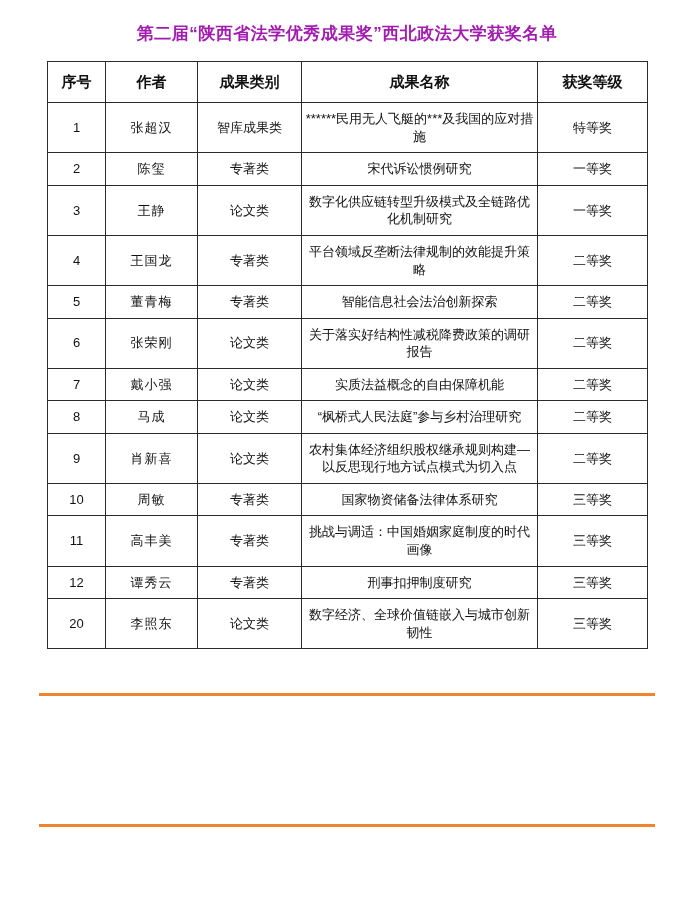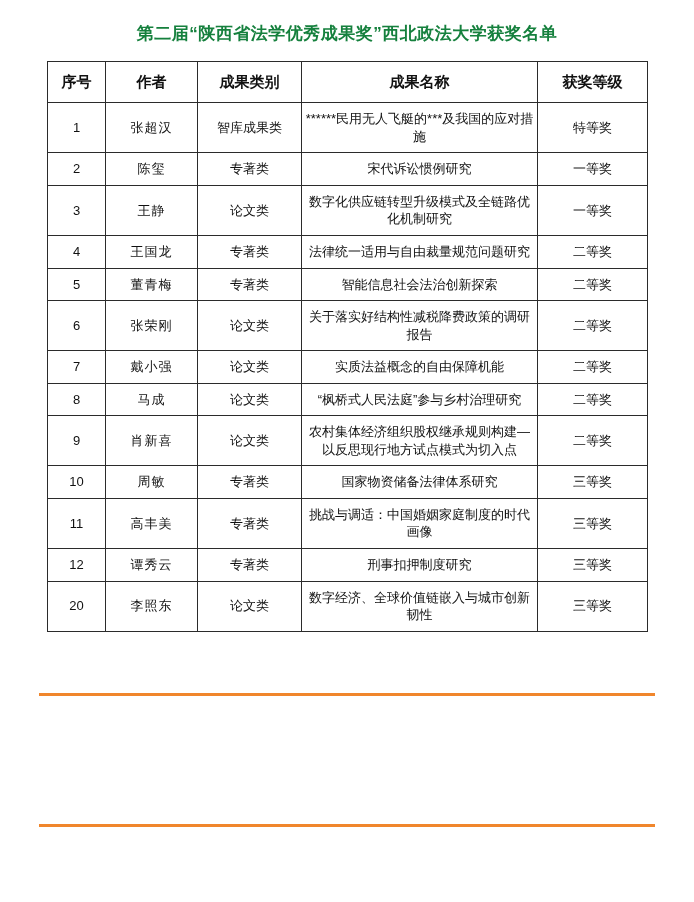--- a/index.html
+++ b/index.html
@@ -20,21 +20,21 @@
     height: 902px;
     box-sizing: border-box;
     padding: 0;
   }
   .doc-title {
     text-align: center;
     font-size: 17px;
     font-weight: bold;
     letter-spacing: 0.5px;
     margin: 22px 0 16px 0;
-    color: #15803d;
+    color: #a21caf;
   }
   .table-wrap {
     margin: 16px auto;
     width: 600px;
     position: relative;
   }
   table.award-table {
     border-collapse: collapse;
     width: 100%;
     table-layout: fixed;
@@ -123,21 +123,21 @@
           <td class="seq">3</td>
           <td class="author">王静</td>
           <td class="type">论文类</td>
           <td class="name">数字化供应链转型升级模式及全链路优化机制研究</td>
           <td class="level">一等奖</td>
         </tr>
         <tr>
           <td class="seq">4</td>
           <td class="author">王国龙</td>
           <td class="type">专著类</td>
-          <td class="name">法律统一适用与自由裁量规范问题研究</td>
+          <td class="name">平台领域反垄断法律规制的效能提升策略</td>
           <td class="level">二等奖</td>
         </tr>
         <tr>
           <td class="seq">5</td>
           <td class="author">董青梅</td>
           <td class="type">专著类</td>
           <td class="name">智能信息社会法治创新探索</td>
           <td class="level">二等奖</td>
         </tr>
         <tr>

